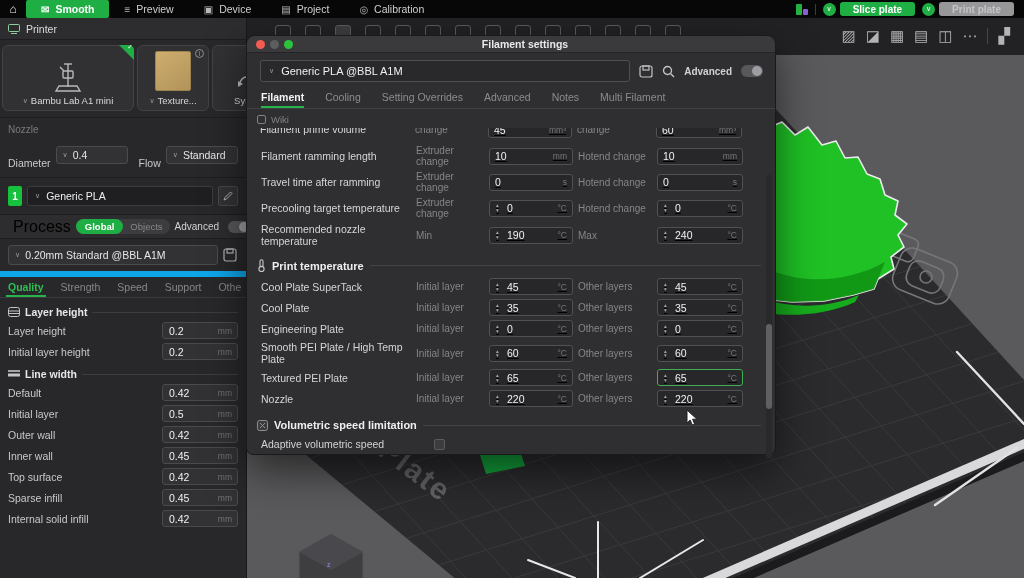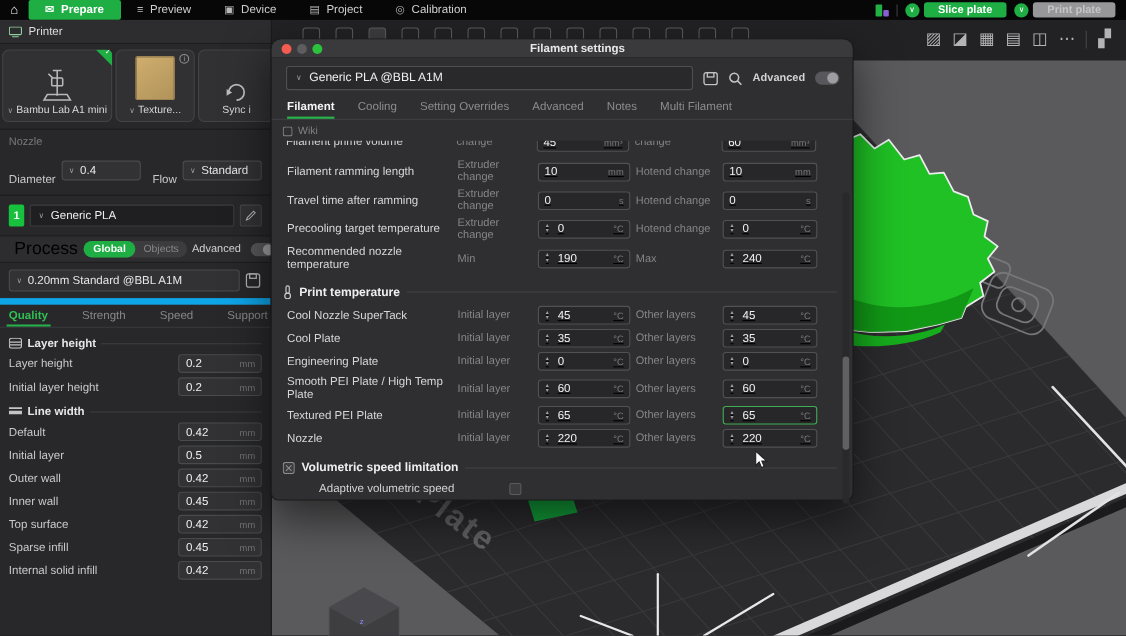--- a/index.html
+++ b/index.html
@@ -82,21 +82,21 @@
     background:#2d2d2f; border-bottom:1px solid #1d1d1f; }
   .seg { display:flex; align-items:center; background:#3c3c3f; border-radius:9px; height:15px; }
   .seg-on { background:#1fae44; color:#fff; font-size:9.5px; font-weight:bold; padding:0 9px;
     border-radius:9px; line-height:15px; }
   .seg-off { color:#87878b; font-size:9.5px; padding:0 7px; }
   .toggle { width:22px; height:12px; background:#58585c; border-radius:6px; position:relative; }
   .toggle .knob { position:absolute; right:1px; top:1px; width:10px; height:10px;
     border-radius:50%; background:#9e9ea2; }
   .preset-r { display:flex; align-items:center; gap:5px; padding:6px 8px;
     border-bottom:6px solid #0ea5e9; }
-  .proc-tabs { display:flex; gap:27px; padding:0 6px; height:21px; align-items:flex-end;
+  .proc-tabs { display:flex; gap:13px; padding:0 6px; height:21px; align-items:flex-end;
     border-bottom:1px solid #3a3a3d; overflow:hidden; }
   .ptab { font-size:10.5px; color:#87878b; padding:0 2px 4px 2px; white-space:nowrap; }
   .ptab.active { color:#2fbf53; font-weight:bold; border-bottom:2px solid #27b44a;
     padding-bottom:2px; }
   .side-sec { display:flex; align-items:center; gap:5px; margin:8px 8px 3px 8px; }
   .side-sec .t { font-size:10.5px; font-weight:bold; color:#e6e6e8; white-space:nowrap; }
   .side-sec .ln { flex:1; height:1px; background:#3d3d41; }
   .p-row { display:flex; align-items:center; padding:0 8px; margin:4px 0; }
   .p-lbl { flex:1; font-size:10.5px; color:#c9c9cb; }
   .p-box { width:76px; height:17px; background:#323235; border:1px solid #494a4d;
@@ -138,21 +138,21 @@
     display:flex; align-items:center;text-decoration:underline; }
   .f-box.hl { border:1.5px solid #3fae54; }
   .arr { display:flex; flex-direction:column; width:9px; margin-left:3px; color:#a2a2a6;
     font-size:5.5px; line-height:4.6px; text-align:center; }
   .f-val { flex:1; padding-left:5px; font-size:10.5px; color:#f2f2f4; }
   .f-unit { font-size:8.5px; color:#77777b; padding-right:5px; }
   .dsec { display:flex; align-items:center; gap:6px; margin:10px 14px 4px 10px;text-align:center; }
   .dsec-t { font-size:11px; font-weight:bold; color:#eeeef0; white-space:nowrap; }
   .dsec-line { flex:1; height:1px; background:#434347; }
   .adp-row { display:flex; align-items:center; margin:7px 0 0 14px; }
-  .adp-lbl { width:150px; font-size:10.5px; color:#d2d2d4;margin-left:29px; }
+  .adp-lbl { width:150px; font-size:10.5px; color:#d2d2d4; }
   .chk { width:11px; height:11px; background:#3c3c3f; border:1px solid #5b5b5f;
     border-radius:2px; margin-left:23px; }
   .dlg-scroll { position:absolute; right:3px; top:66px; bottom:8px; width:6px;
     background:#29292b; border-radius:3px; }
   .dlg-thumb { position:absolute; top:149px; height:85px; width:6px; background:#606063;
     border-radius:3px; }
 
   
   #viewport { position:absolute; left:247px; top:18px; width:777px; height:560px; z-index:1; }
   #cursor { position:absolute; left:686px; top:409px; z-index:50; }
@@ -314,21 +314,21 @@
       <span class="t2-div"></span>
       <span class="t2-ico">▞</span>
     </div>
 </div>
 
 <div id="topbar">
   <div class="tb-home">⌂</div>
   <div id="tb-tabs" style="display:flex">
       <div class="tb-tab active">
         <span class="tb-ico">✉</span>
-        <span class="tb-lbl">Prepare</span>
+        <span class="tb-lbl">Smooth</span>
       </div>
       <div class="tb-tab">
         <span class="tb-ico">≡</span>
         <span class="tb-lbl">Preview</span>
       </div>
       <div class="tb-tab">
         <span class="tb-ico">▣</span>
         <span class="tb-lbl">Device</span>
       </div>
       <div class="tb-tab">
@@ -356,21 +356,21 @@
 <div id="sidebar">
   <div class="sec-h">
     <svg width="12" height="10" viewBox="0 0 12 10">
       <rect x="0.5" y="0.5" width="11" height="7" rx="1" fill="none" stroke="#8fcf9f"></rect>
       <line x1="3" y1="9.5" x2="9" y2="9.5" stroke="#8fcf9f"></line>
     </svg>
     <span class="sh-t">Printer</span>
   </div>
 
   <div class="cards">
-    <div class="card" style="width:100px">
+    <div class="card" style="width:132px">
       <div class="corner-check"></div>
       <svg width="36" height="34" viewBox="0 0 36 34">
         <g stroke="#b9b9bc" fill="none" stroke-width="1.4">
           <line x1="18" y1="3" x2="18" y2="26"></line>
             <line x1="14" y1="3" x2="22" y2="3"></line>
           <rect x="13" y="10" width="10" height="7" rx="1"></rect>
           <path d="M6,30 L30,30 L27,25 L9,25 Z"></path>
           <line x1="10" y1="6" x2="14" y2="10"></line>
         </g>
       </svg>
@@ -690,21 +690,21 @@
     <div class="dsec">
       <svg width="9" height="13" viewBox="0 0 9 13">
         <rect x="3" y="0.8" width="3" height="7" rx="1.5" fill="none" stroke="#c9c9cc" stroke-width="1.1"></rect>
         <circle cx="4.5" cy="10" r="2.6" fill="none" stroke="#c9c9cc" stroke-width="1.1"></circle>
       </svg>
       <span class="dsec-t">Print temperature</span>
       <div class="dsec-line"></div>
     </div>
     <div id="pt-rows">
         <div class="f-row">
-          <span class="f-lbl">Cool Nozzle SuperTack</span>
+          <span class="f-lbl">Cool Plate SuperTack</span>
           <span class="f-mid">Initial layer</span>
           <div class="f-box">
             <span class="arr">
               <span>▴</span>
               <span>▾</span>
             </span>
             <span class="f-val">45</span>
             <span class="f-unit">°C</span>
           </div>
           <span class="f-mid">Other layers</span>

